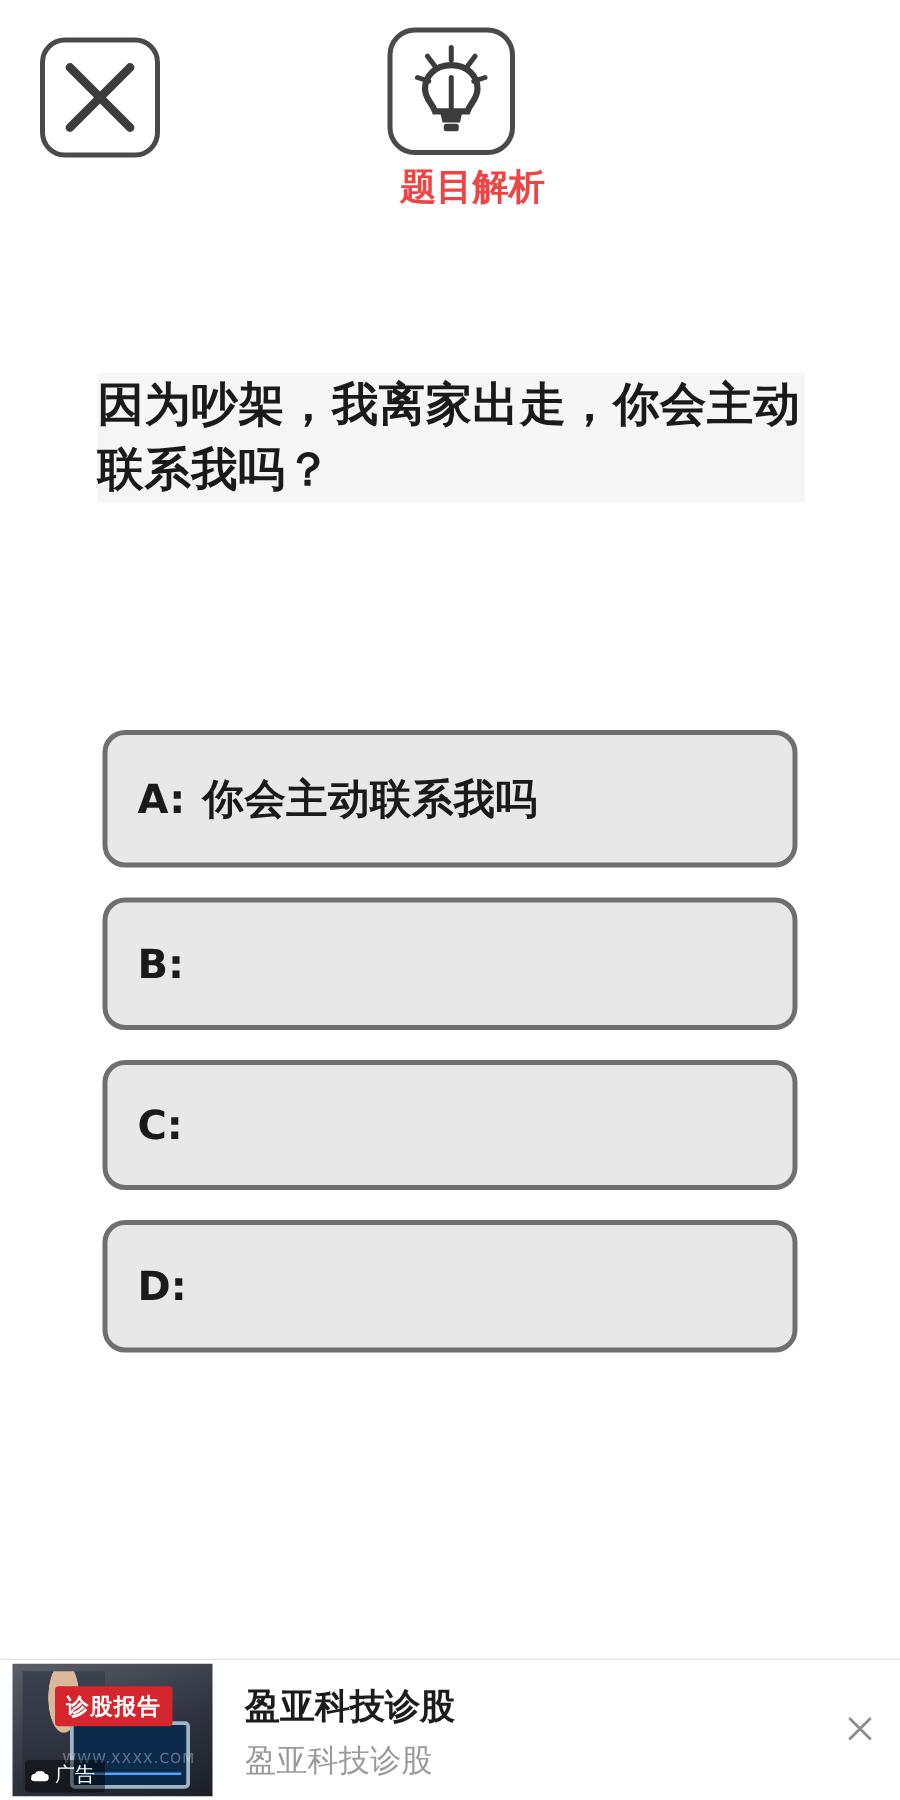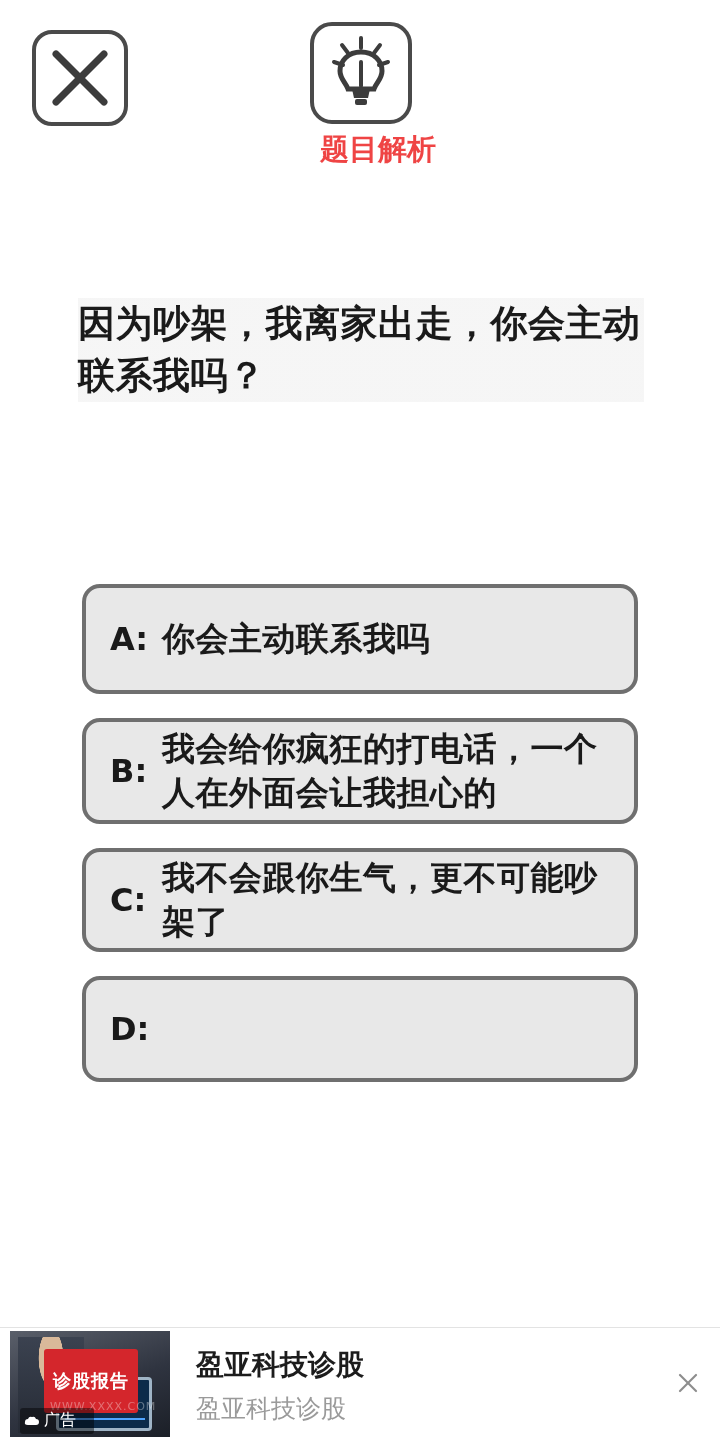--- a/index.html
+++ b/index.html
@@ -172,34 +172,34 @@
     box-shadow: 0 -10px 0 -1px rgba(79,163,255,.7), 0 -18px 0 -1px rgba(79,163,255,.4);
   }
   .ad-tag {
     position: absolute;
     left: 34px;
     top: 18px;
     background: #d4262c;
     color: #ffffff;
     font-size: 18px;
     font-weight: bold;
-    padding: 20px 9px;
+    padding: 4px 9px;
     border-radius: 3px;
     letter-spacing: 1px;
     white-space: nowrap;
   }
   .ad-badge {
     position: absolute;
     left: 10px;
     bottom: 3px;
     display: flex;
     align-items: center;
     gap: 4px;
     background: rgba(0,0,0,0.45);
-    padding: 2px 18px 3px 4px;
+    padding: 2px 8px 3px 4px;
     border-radius: 3px;
   }
   .ad-badge span {
     color: #ffffff;
     font-size: 16px;
   }
   .ad-watermark {
     position: absolute;
     left: 24px;
     bottom: 24px;
@@ -274,26 +274,24 @@
 
 <div class="options">
 
   <div class="option opt-a">
     <div class="option-letter">A:</div>
     <div class="option-text">你会主动联系我吗</div>
   </div>
 
   <div class="option opt-b">
     <div class="option-letter">B:</div>
-    <div class="option-text">我会给你疯狂的打电话，一个人在外面会让我担心的</div>
   </div>
 
   <div class="option opt-c">
     <div class="option-letter">C:</div>
-    <div class="option-text">我不会跟你生气，更不可能吵架了</div>
   </div>
 
   <div class="option opt-d">
     <div class="option-letter">D:</div>
   </div>
 
 </div>
 
 <div class="ad">
 

